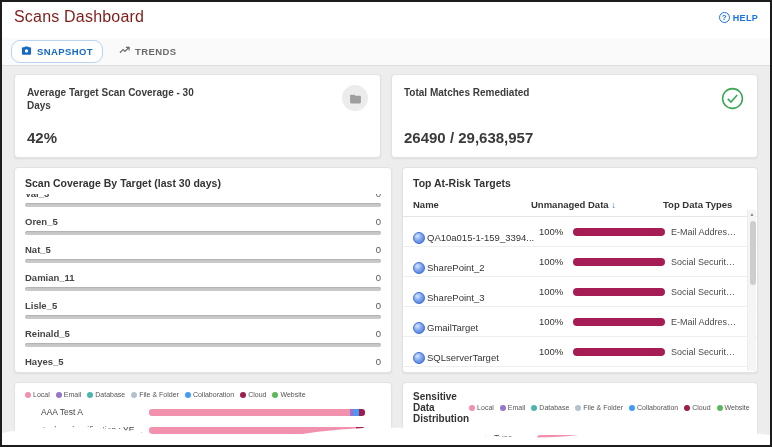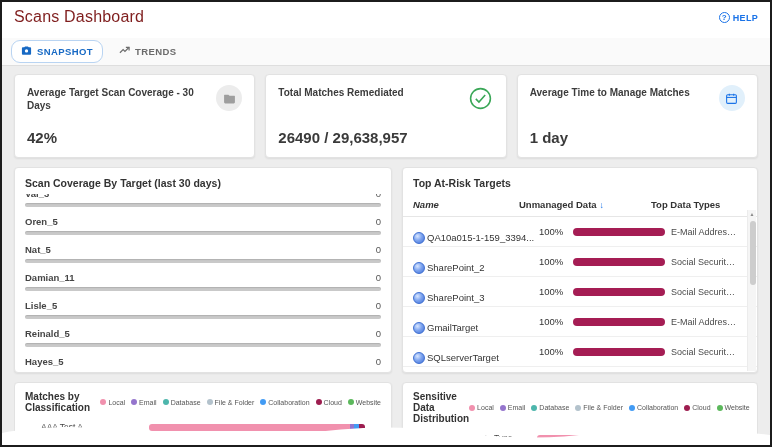--- a/index.html
+++ b/index.html
@@ -39,21 +39,21 @@
   .cov-list { height:176px; overflow:hidden; padding:0 10px; }
   .cov-row { padding-top:9px; }
   .cov-row:first-child { margin-top:-15px; }
   .cov-line { display:flex; justify-content:space-between; font-size:9.5px; font-weight:700; color:#454545; margin-bottom:4px; }
   .cov-val { font-weight:400; color:#555; }
   .cov-track { height:4px; background:#c9c9c9; border-radius:2px; overflow:hidden; box-shadow:inset 0 1px 1px rgba(0,0,0,.12); }
   .cov-fill { height:100%; background:#1a73e8; }
 
   .atrisk { flex:1; position:relative; overflow:hidden; }
   .ar-head { display:flex; align-items:center; font-size:9.5px; font-weight:700; color:#333; padding:5px 10px 6px; border-bottom:1px solid #e6e6e6; }
-  .ar-col-name { width:106px;font-style:italic; }
+  .ar-col-name { width:118px; }
   .ar-col-um { width:132px; display:flex; align-items:flex-end; gap:3px; }
   .sort-ic { color:#1a73e8; font-size:9px; }
   .ar-col-types { flex:1; }
   .ar-row { display:flex; align-items:center; height:30px; padding:0 10px; border-bottom:1px solid #efefef; font-size:9.5px; }
   .ar-name { width:126px; display:flex; align-items:flex-start; gap:2px; color:#333; white-space:nowrap; overflow:hidden;margin-top:12px; }
   .tgt-ic { width:12px; height:12px; border-radius:50%; flex:none; background:radial-gradient(circle at 35% 32%, #d8e6ff 0%, #7ea4ef 45%, #3e6fd6 100%); border:1px solid #3f6fd1; }
   .ar-um { width:132px; display:flex; align-items:center; gap:7px; }
   .ar-pct { width:27px; color:#333; flex:none; }
   .ar-bar-wrap { width:92px; }
   .ar-bar { height:8px; border-radius:4px; }
@@ -125,32 +125,20 @@
       <div class="card stat">
         <div class="stat-title">Total Matches Remediated</div>
         <div class="stat-ic">
           <svg width="25" height="25" viewBox="0 0 24 24" fill="none" stroke="#3aa757" stroke-width="1.5">
               <circle cx="12" cy="12" r="9.5"></circle>
               <path d="M7.5 12.4l3 3 6-6.8"></path>
             </svg>
         </div>
         <div class="stat-value">26490 / 29,638,957</div>
       </div>
-      <div class="card stat">
-        <div class="stat-title">Average Time to Manage Matches</div>
-        <div class="stat-ic blue">
-          <svg width="13" height="13" viewBox="0 0 24 24" fill="none" stroke="#1a73e8" stroke-width="2">
-              <rect x="3" y="5" width="18" height="16" rx="2"></rect>
-              <line x1="3" y1="10" x2="21" y2="10"></line>
-              <line x1="8" y1="3" x2="8" y2="7"></line>
-              <line x1="16" y1="3" x2="16" y2="7"></line>
-            </svg>
-        </div>
-        <div class="stat-value">1 day</div>
-      </div>
     </div>
 
     <div class="mid-row">
 
       <div class="card panel coverage">
         <h2>Scan Coverage By Target (last 30 days)</h2>
         <div class="cov-list">
           <div class="cov-row">
             <div class="cov-line">
                 <span>Val_3</span>
@@ -296,21 +284,20 @@
           <span class="arr">▲</span>
           <div class="thumb"></div>
         </div>
       </div>
     </div>
 
     <div class="bot-row">
 
       <div class="card panel bchart left">
         <div class="bc-head">
-          <h2>Matches by Classification</h2>
           <div class="legend">
             <span class="lg-item">
                 <i class="lg-dot" style="background: rgb(241, 145, 174);"></i>
                 <span>Local</span>
               </span>
             <span class="lg-item">
                 <i class="lg-dot" style="background: rgb(149, 117, 205);"></i>
                 <span>Email</span>
               </span>
             <span class="lg-item">

